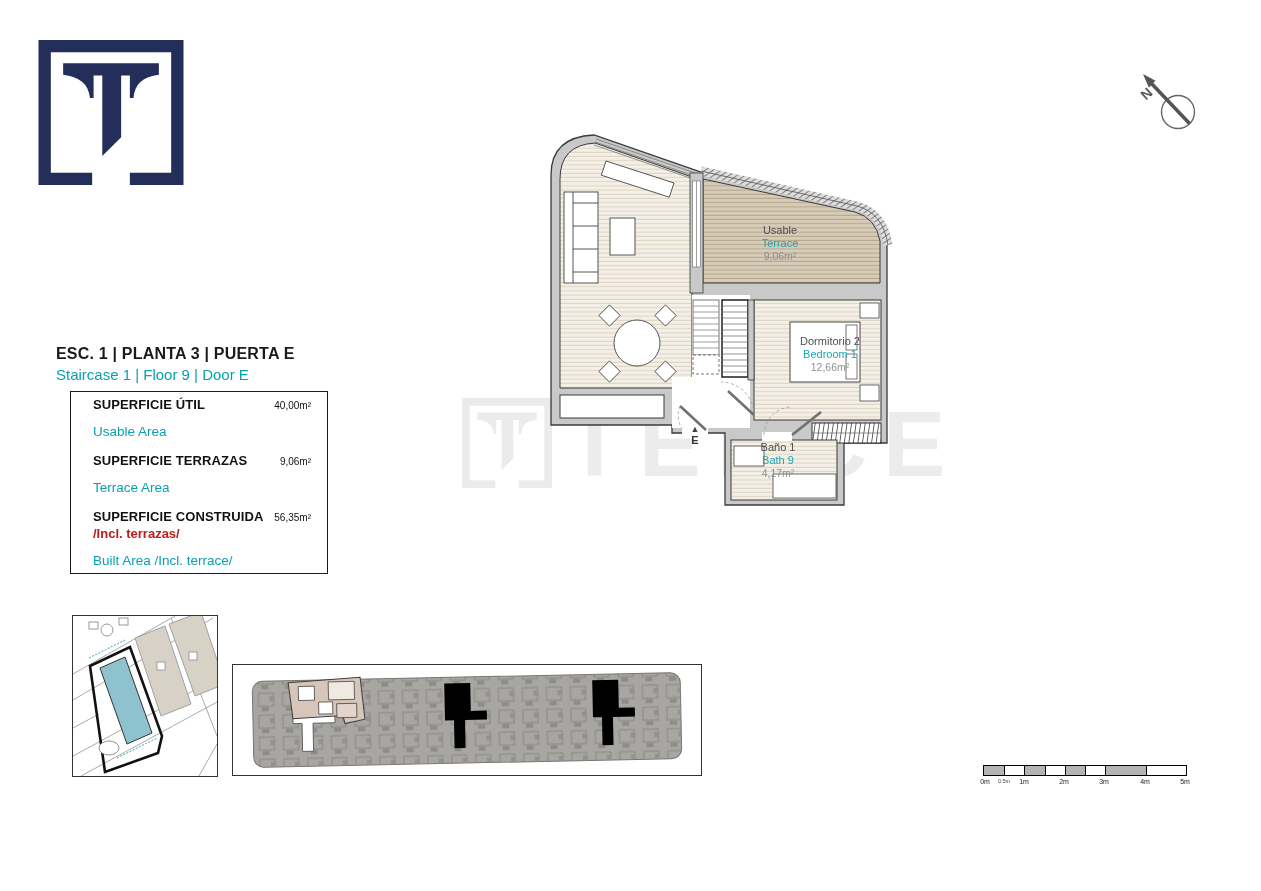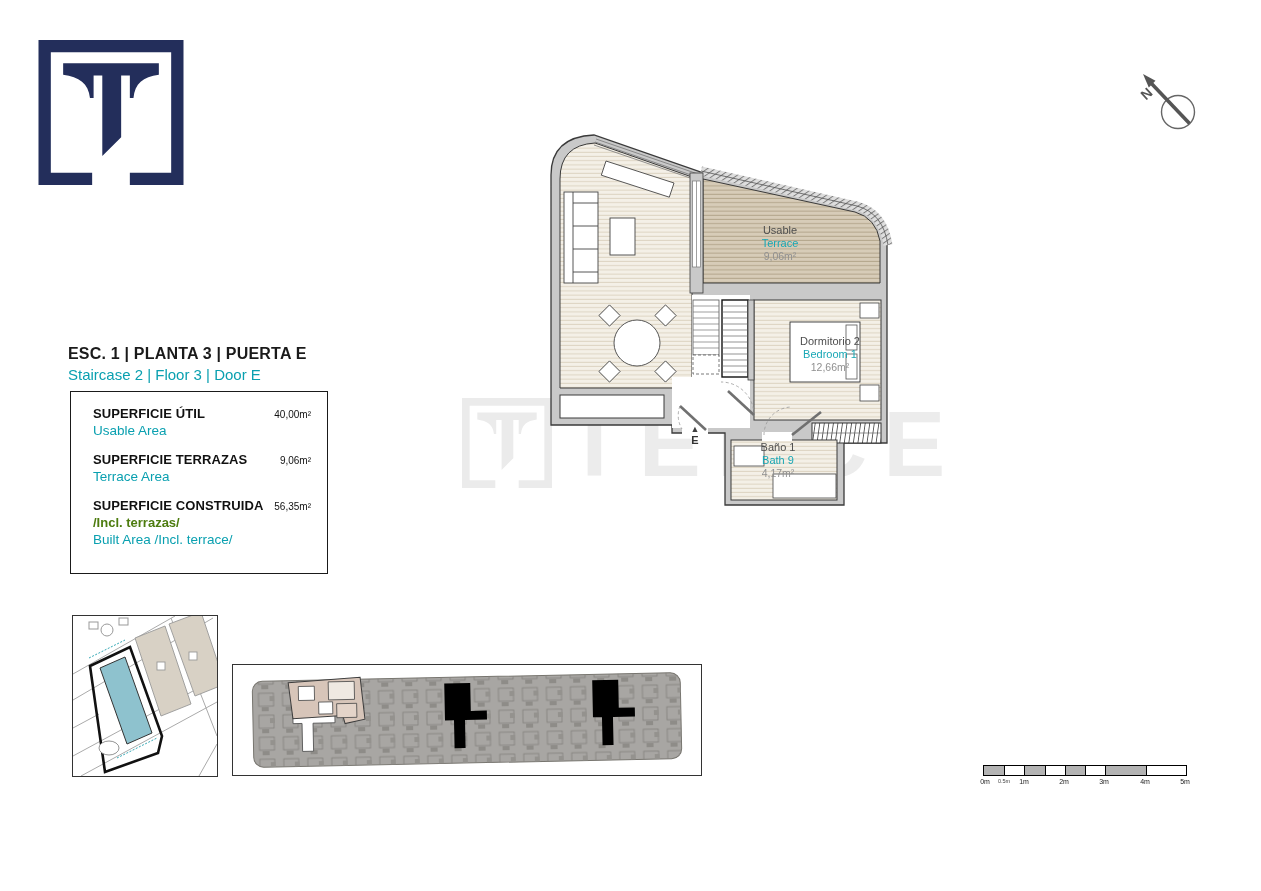--- a/index.html
+++ b/index.html
@@ -6,27 +6,27 @@
   #page{position:relative;width:1261px;height:891px;background:#ffffff;overflow:hidden;
         font-family:"Liberation Sans",sans-serif;}
   .abs{position:absolute;}
 
   
   .title-es{font-size:16px;font-weight:700;color:#1a1a1a;letter-spacing:.2px;}
   .title-en{font-size:15px;color:#0aa0b0;margin-top:3px;}
 
   
   .area-table{left:70px;top:391px;width:258px;height:183px;border:1.5px solid #1a1a1a;
-              box-sizing:border-box;padding:14px 16px 0 22px;}
+              box-sizing:border-box;padding:5px 16px 0 22px;}
   .at-row{margin-bottom:14px;}
   .at-line{display:flex;justify-content:space-between;align-items:baseline;}
   .at-label{font-size:13px;font-weight:700;color:#111;letter-spacing:.1px;}
   .at-value{font-size:10px;color:#111;}
-  .at-sub{font-size:13.5px;color:#0aa0b0;margin-top:2px;}
-  .at-es2{font-size:13px;font-weight:700;color:#4d7c0f;margin-top:2px;}
+  .at-sub{font-size:13.5px;color:#0aa0b0;margin-top:12px;}
+  .at-es2{font-size:13px;font-weight:700;color:#b91c1c;margin-top:2px;}
 
   
   .wm{left:462px;top:398px;display:flex;align-items:flex-start;z-index:0;}
   .wm-text{font-size:93px;font-weight:700;color:#ececec;letter-spacing:16px;line-height:92px;
            margin-left:14px;}
 
   
   .plan{left:540px;top:115px;width:370px;height:405px;z-index:1;}
   .room-label{z-index:2;text-align:center;line-height:1.18;}
   .rl-es{font-size:11px;color:#4e4e4e;}
@@ -58,23 +58,23 @@
     <path d="M17,16 L83,16 L83,24 C72,25.5 66.5,30 65.5,40 L63,40 L63,24.5 L57,24.5 L57,67 L44,80 L44,24.5 L38,24.5 L38,40 L35.5,40 C34.5,30 28,25.5 17,24 Z" fill="#232e5b"></path>
   </svg>
 
   <svg class="abs" style="left:1138px;top:72px" width="66" height="64" viewBox="0 0 66 64">
     <circle cx="40" cy="40" r="16.5" fill="none" stroke="#666" stroke-width="1.4"></circle>
     <line x1="13" y1="11" x2="51.5" y2="51.5" stroke="#555" stroke-width="3.6"></line>
     <polygon points="5,2 17.5,8.8 10.8,15.5" fill="#555"></polygon>
     <text x="3" y="26" transform="rotate(-42 9 21)" font-size="14" font-weight="700" fill="#555">N</text>
   </svg>
 
-  <div class="abs" style="left:68px;top:345px">
+  <div class="abs" style="left:56px;top:345px">
     <div class="title-es">ESC. 1 | PLANTA 3 | PUERTA E</div>
-    <div class="title-en">Staircase 2 | Floor 3 | Door E</div>
+    <div class="title-en">Staircase 1 | Floor 9 | Door E</div>
   </div>
 
   <div class="abs area-table">
     <div class="at-row">
       <div class="at-line">
         <span class="at-label">SUPERFICIE ÚTIL</span>
         <span class="at-value">40,00m²</span>
       </div>
       <div class="at-sub">Usable Area</div>
     </div>

